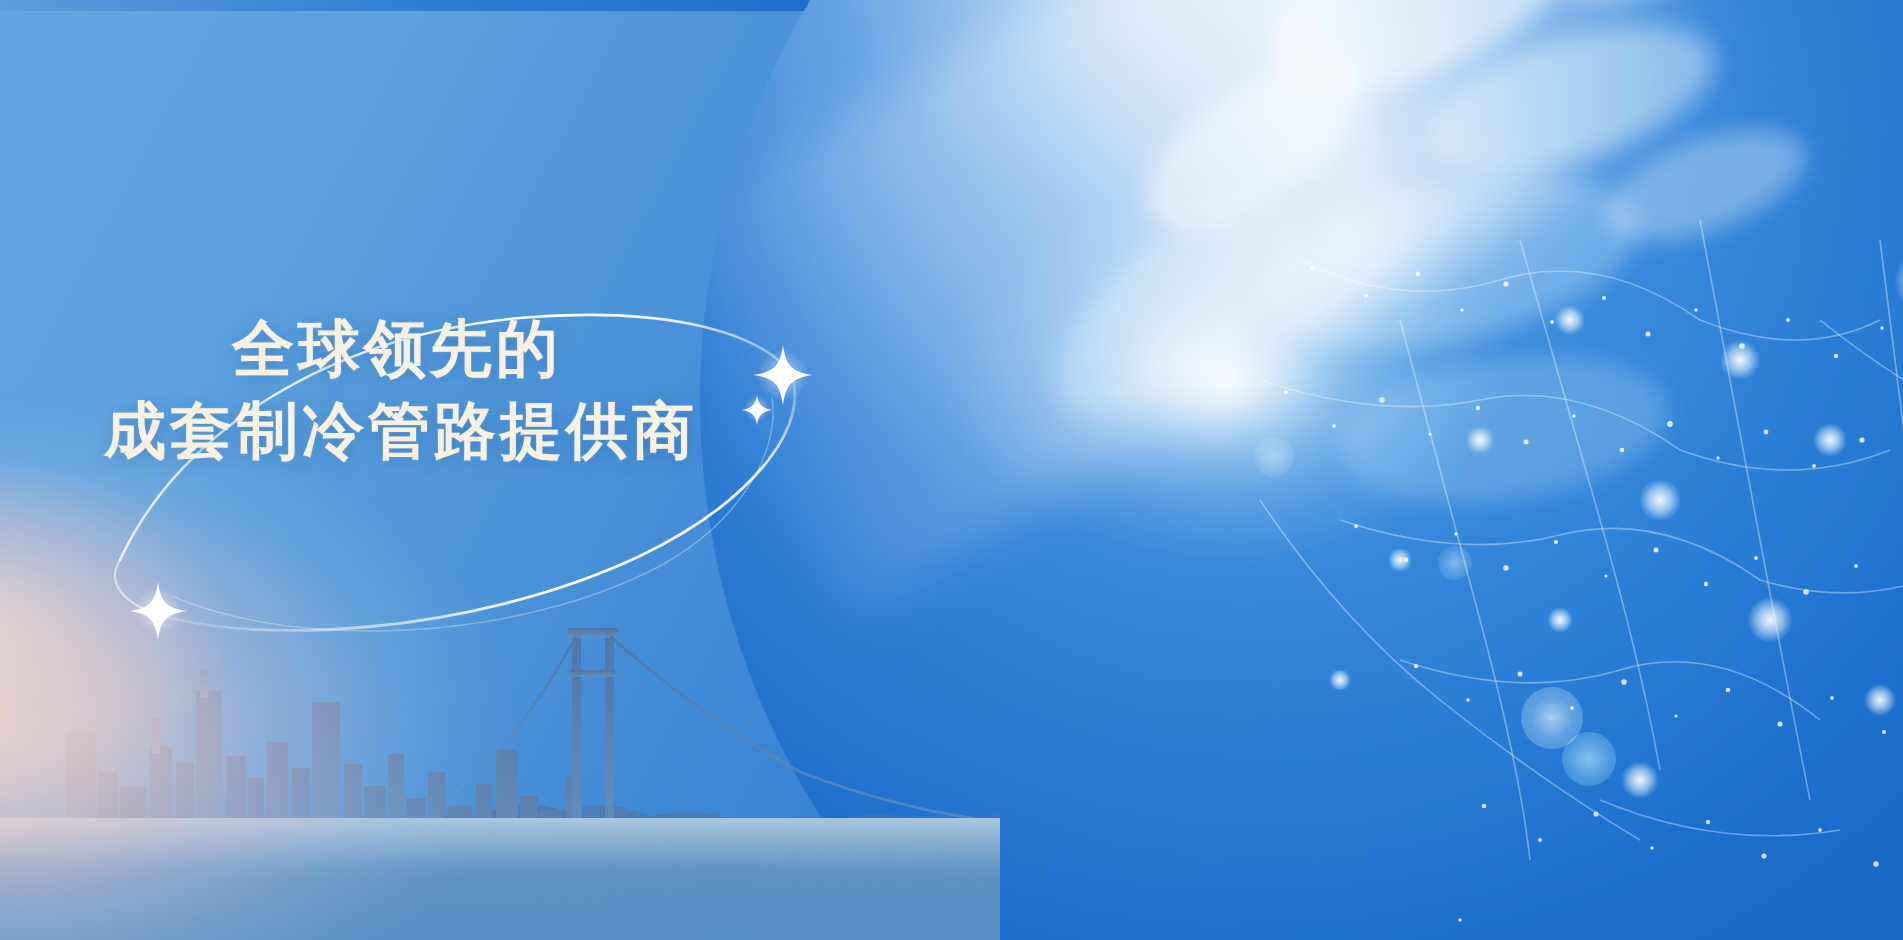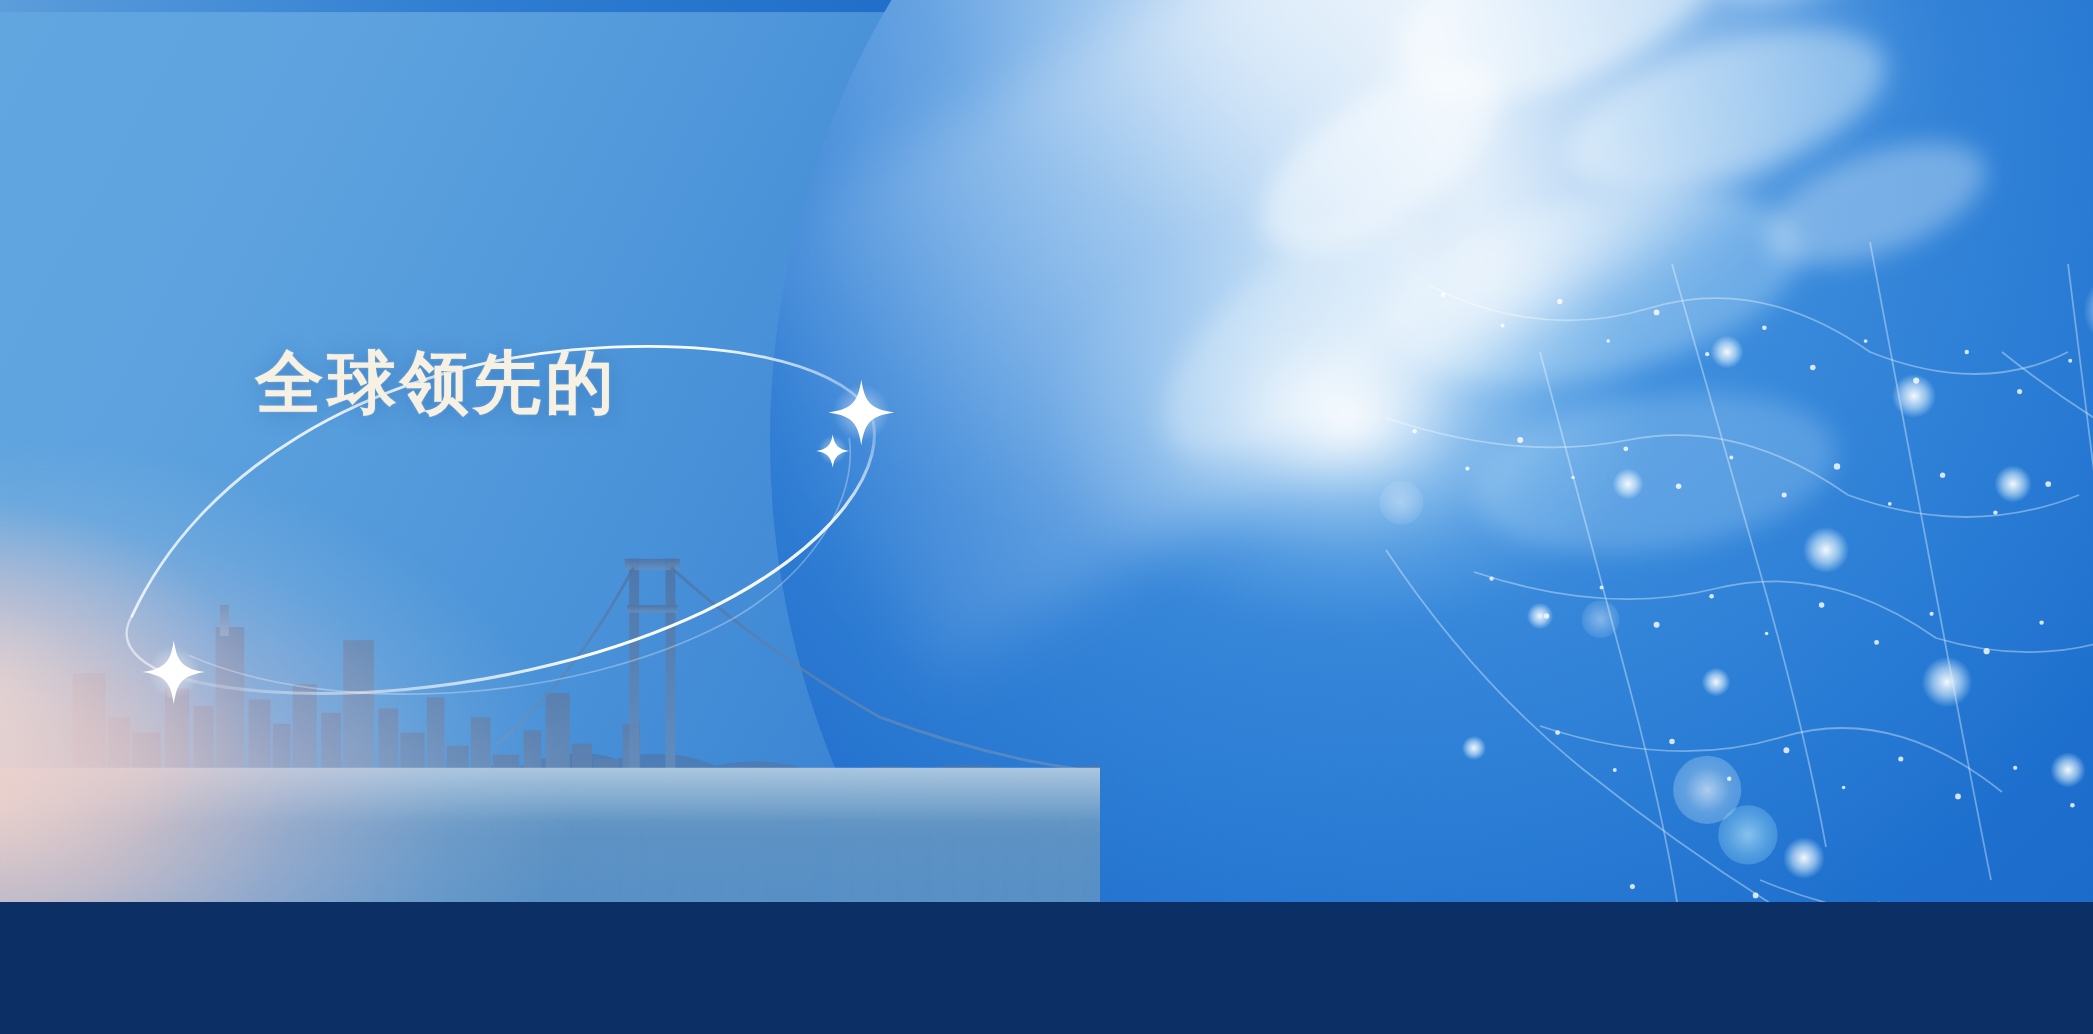--- a/index.html
+++ b/index.html
@@ -1,18 +1,18 @@
 <!DOCTYPE html>
 <html><head>
 <meta charset="utf-8">
 <style>
   html,body{margin:0;padding:0;background:#0c2f66;}
   *{box-sizing:border-box;}
   .stage{
-    position:relative;width:1903px;height:820px;overflow:hidden;
+    position:relative;width:1903px;height:940px;overflow:hidden;
     font-family:"Liberation Sans","DejaVu Sans",sans-serif;
     background:#c2410c;
   }
   
   .sky{position:absolute;inset:0;
     background:
       linear-gradient(118deg,
         #62a6e0 0%, #5ea3df 14%, #4f97da 30%,
         #3d86d4 48%, #2c79cf 64%, #1f6fcc 80%, #1767c7 100%);
   }
@@ -401,20 +401,21 @@
 
     <path d="M790 372 C 812 420 760 498 640 556 C 470 636 250 646 150 612" fill="none" stroke="url(#rib2)" stroke-width="2.8" stroke-linecap="round"></path>
 
     <path d="M150 612 C 118 598 108 580 120 560" fill="none" stroke="#ffffff" stroke-opacity=".55" stroke-width="2.2" stroke-linecap="round"></path>
 
     <path d="M172 596 C 300 652 520 640 660 566 C 740 522 780 452 772 398" fill="none" stroke="#ffffff" stroke-opacity=".30" stroke-width="1.5"></path>
   </svg>
 
   <div class="headline">
     <div class="hl-line l1">全球领先的</div>
+    <div class="hl-line l2">成套制冷管路提供商</div>
   </div>
 
   <svg class="sparkles" viewBox="0 0 1903 940">
     <defs>
       <radialGradient id="sgl" cx="50%" cy="50%" r="50%">
         <stop offset="0%" stop-color="#ffffff" stop-opacity=".95"></stop>
         <stop offset="45%" stop-color="#ffffff" stop-opacity=".30"></stop>
         <stop offset="100%" stop-color="#ffffff" stop-opacity="0"></stop>
       </radialGradient>
     </defs>

